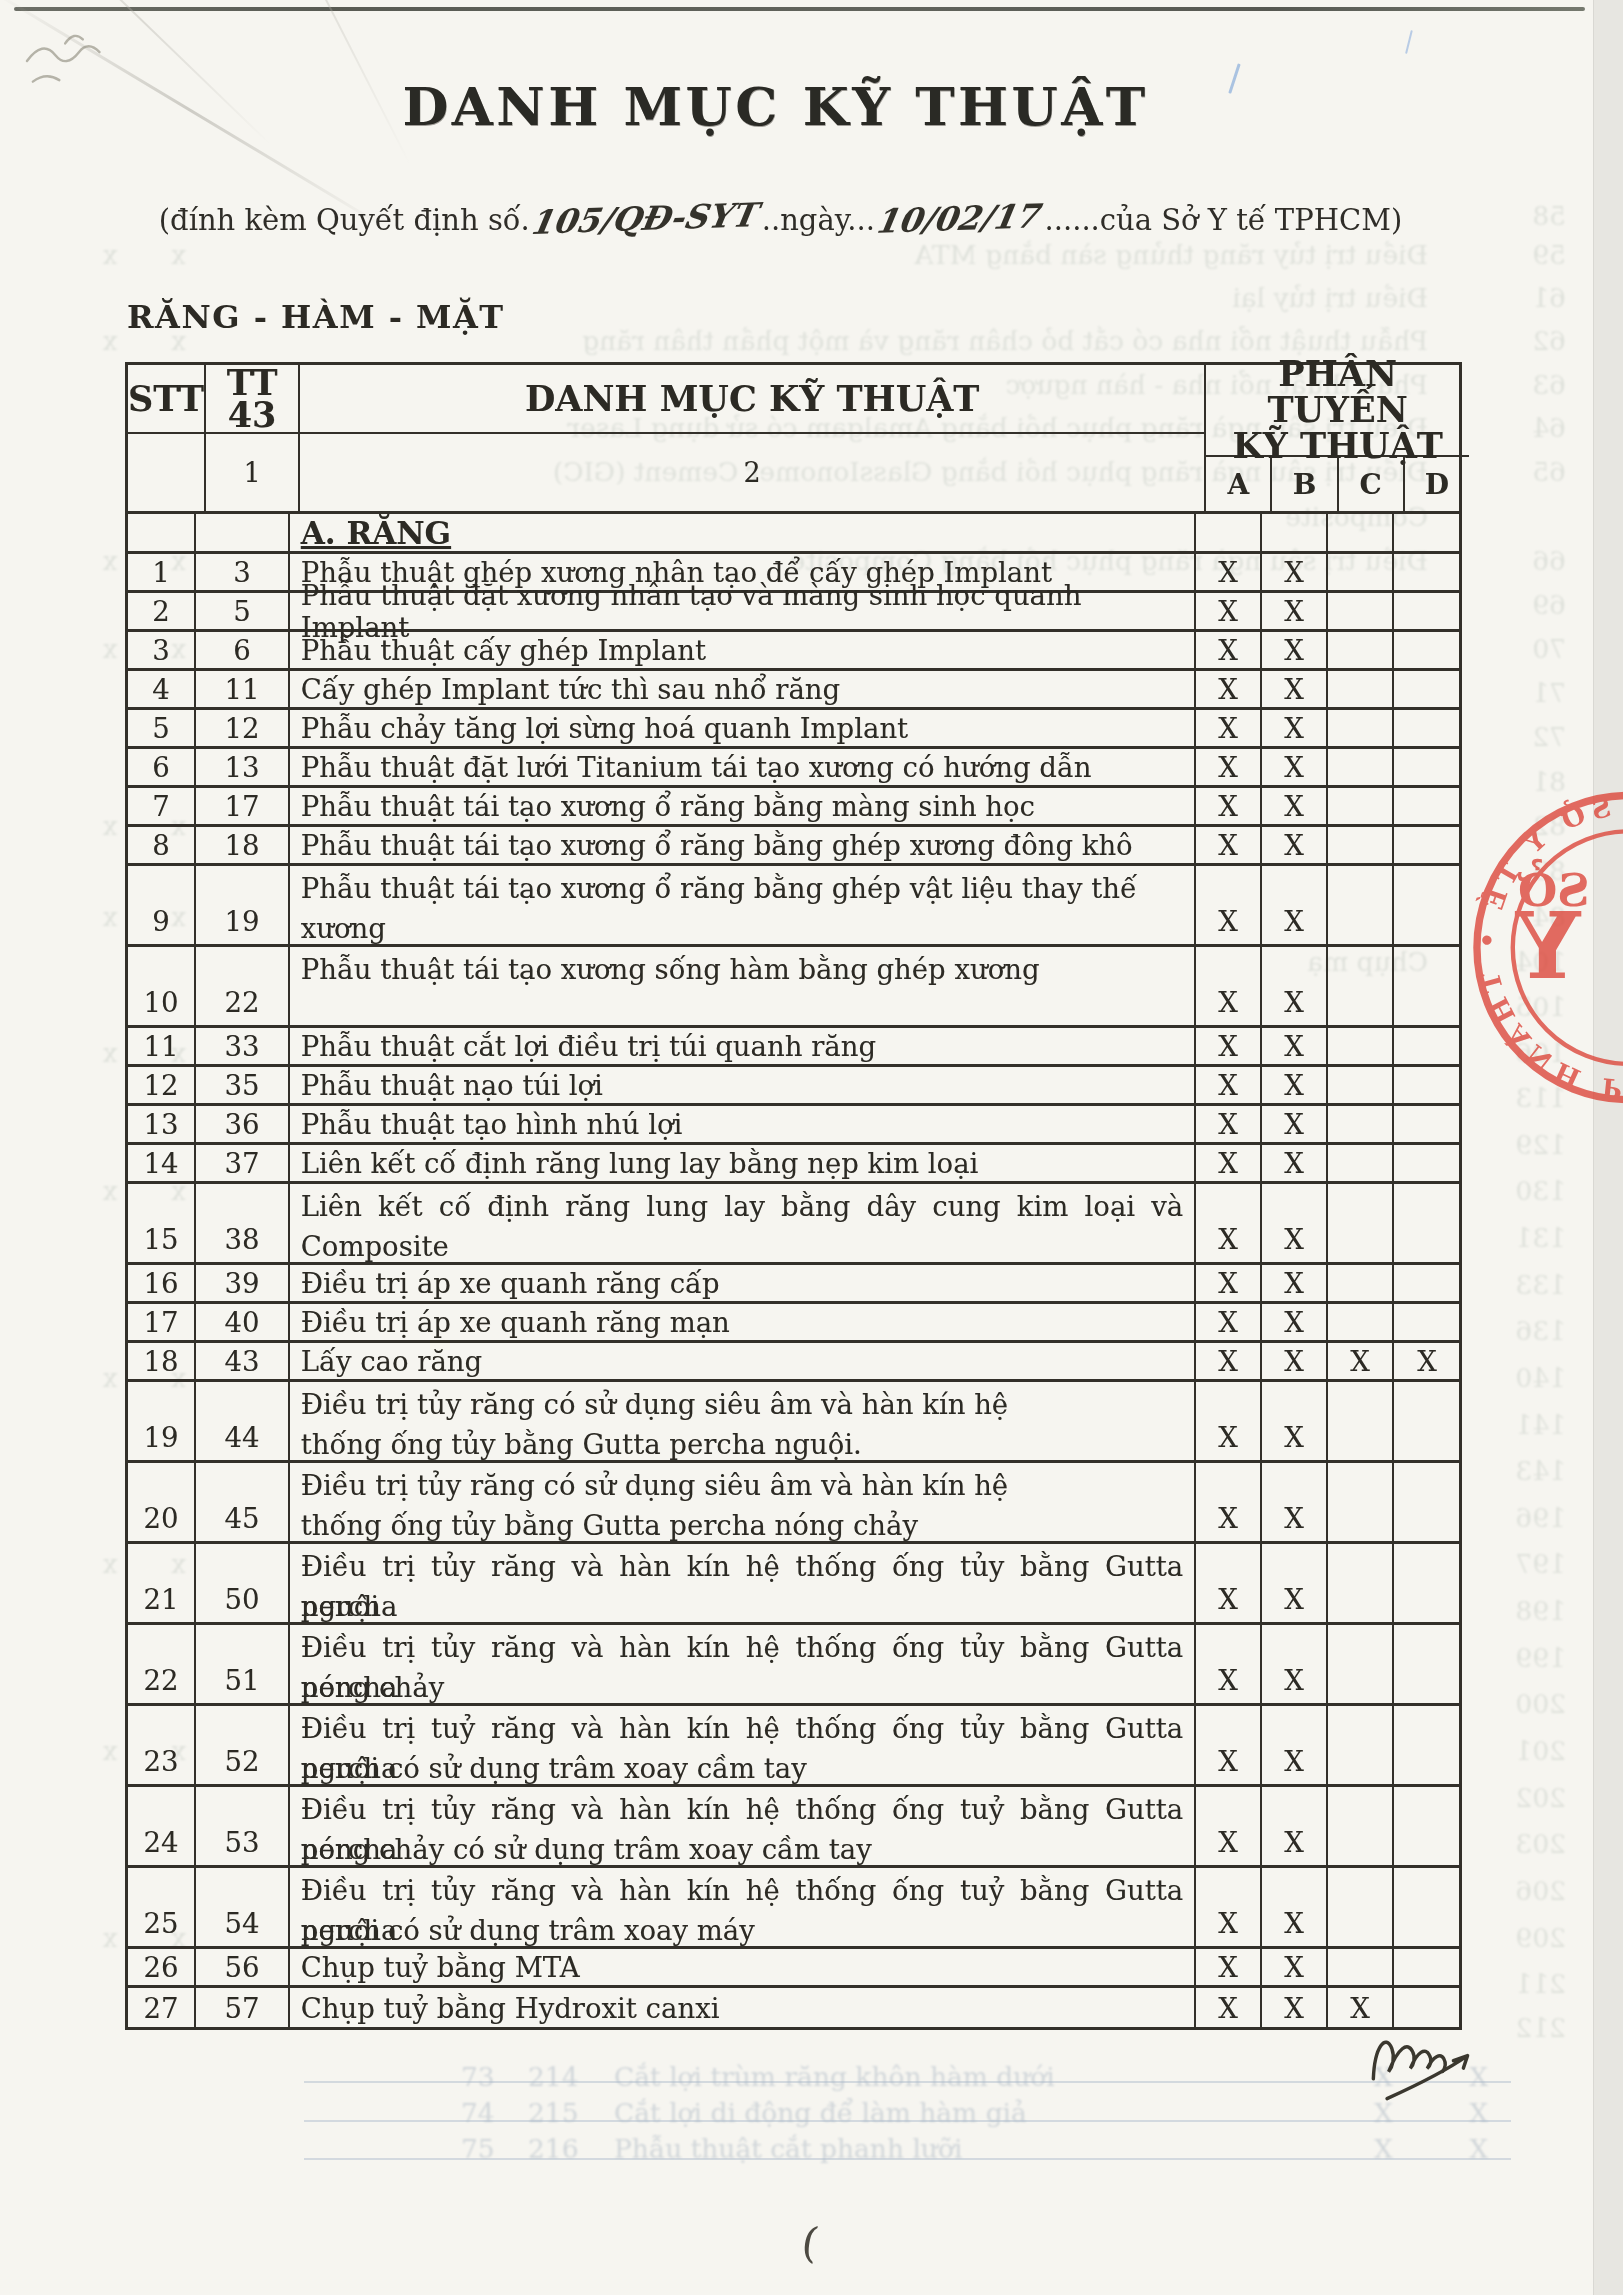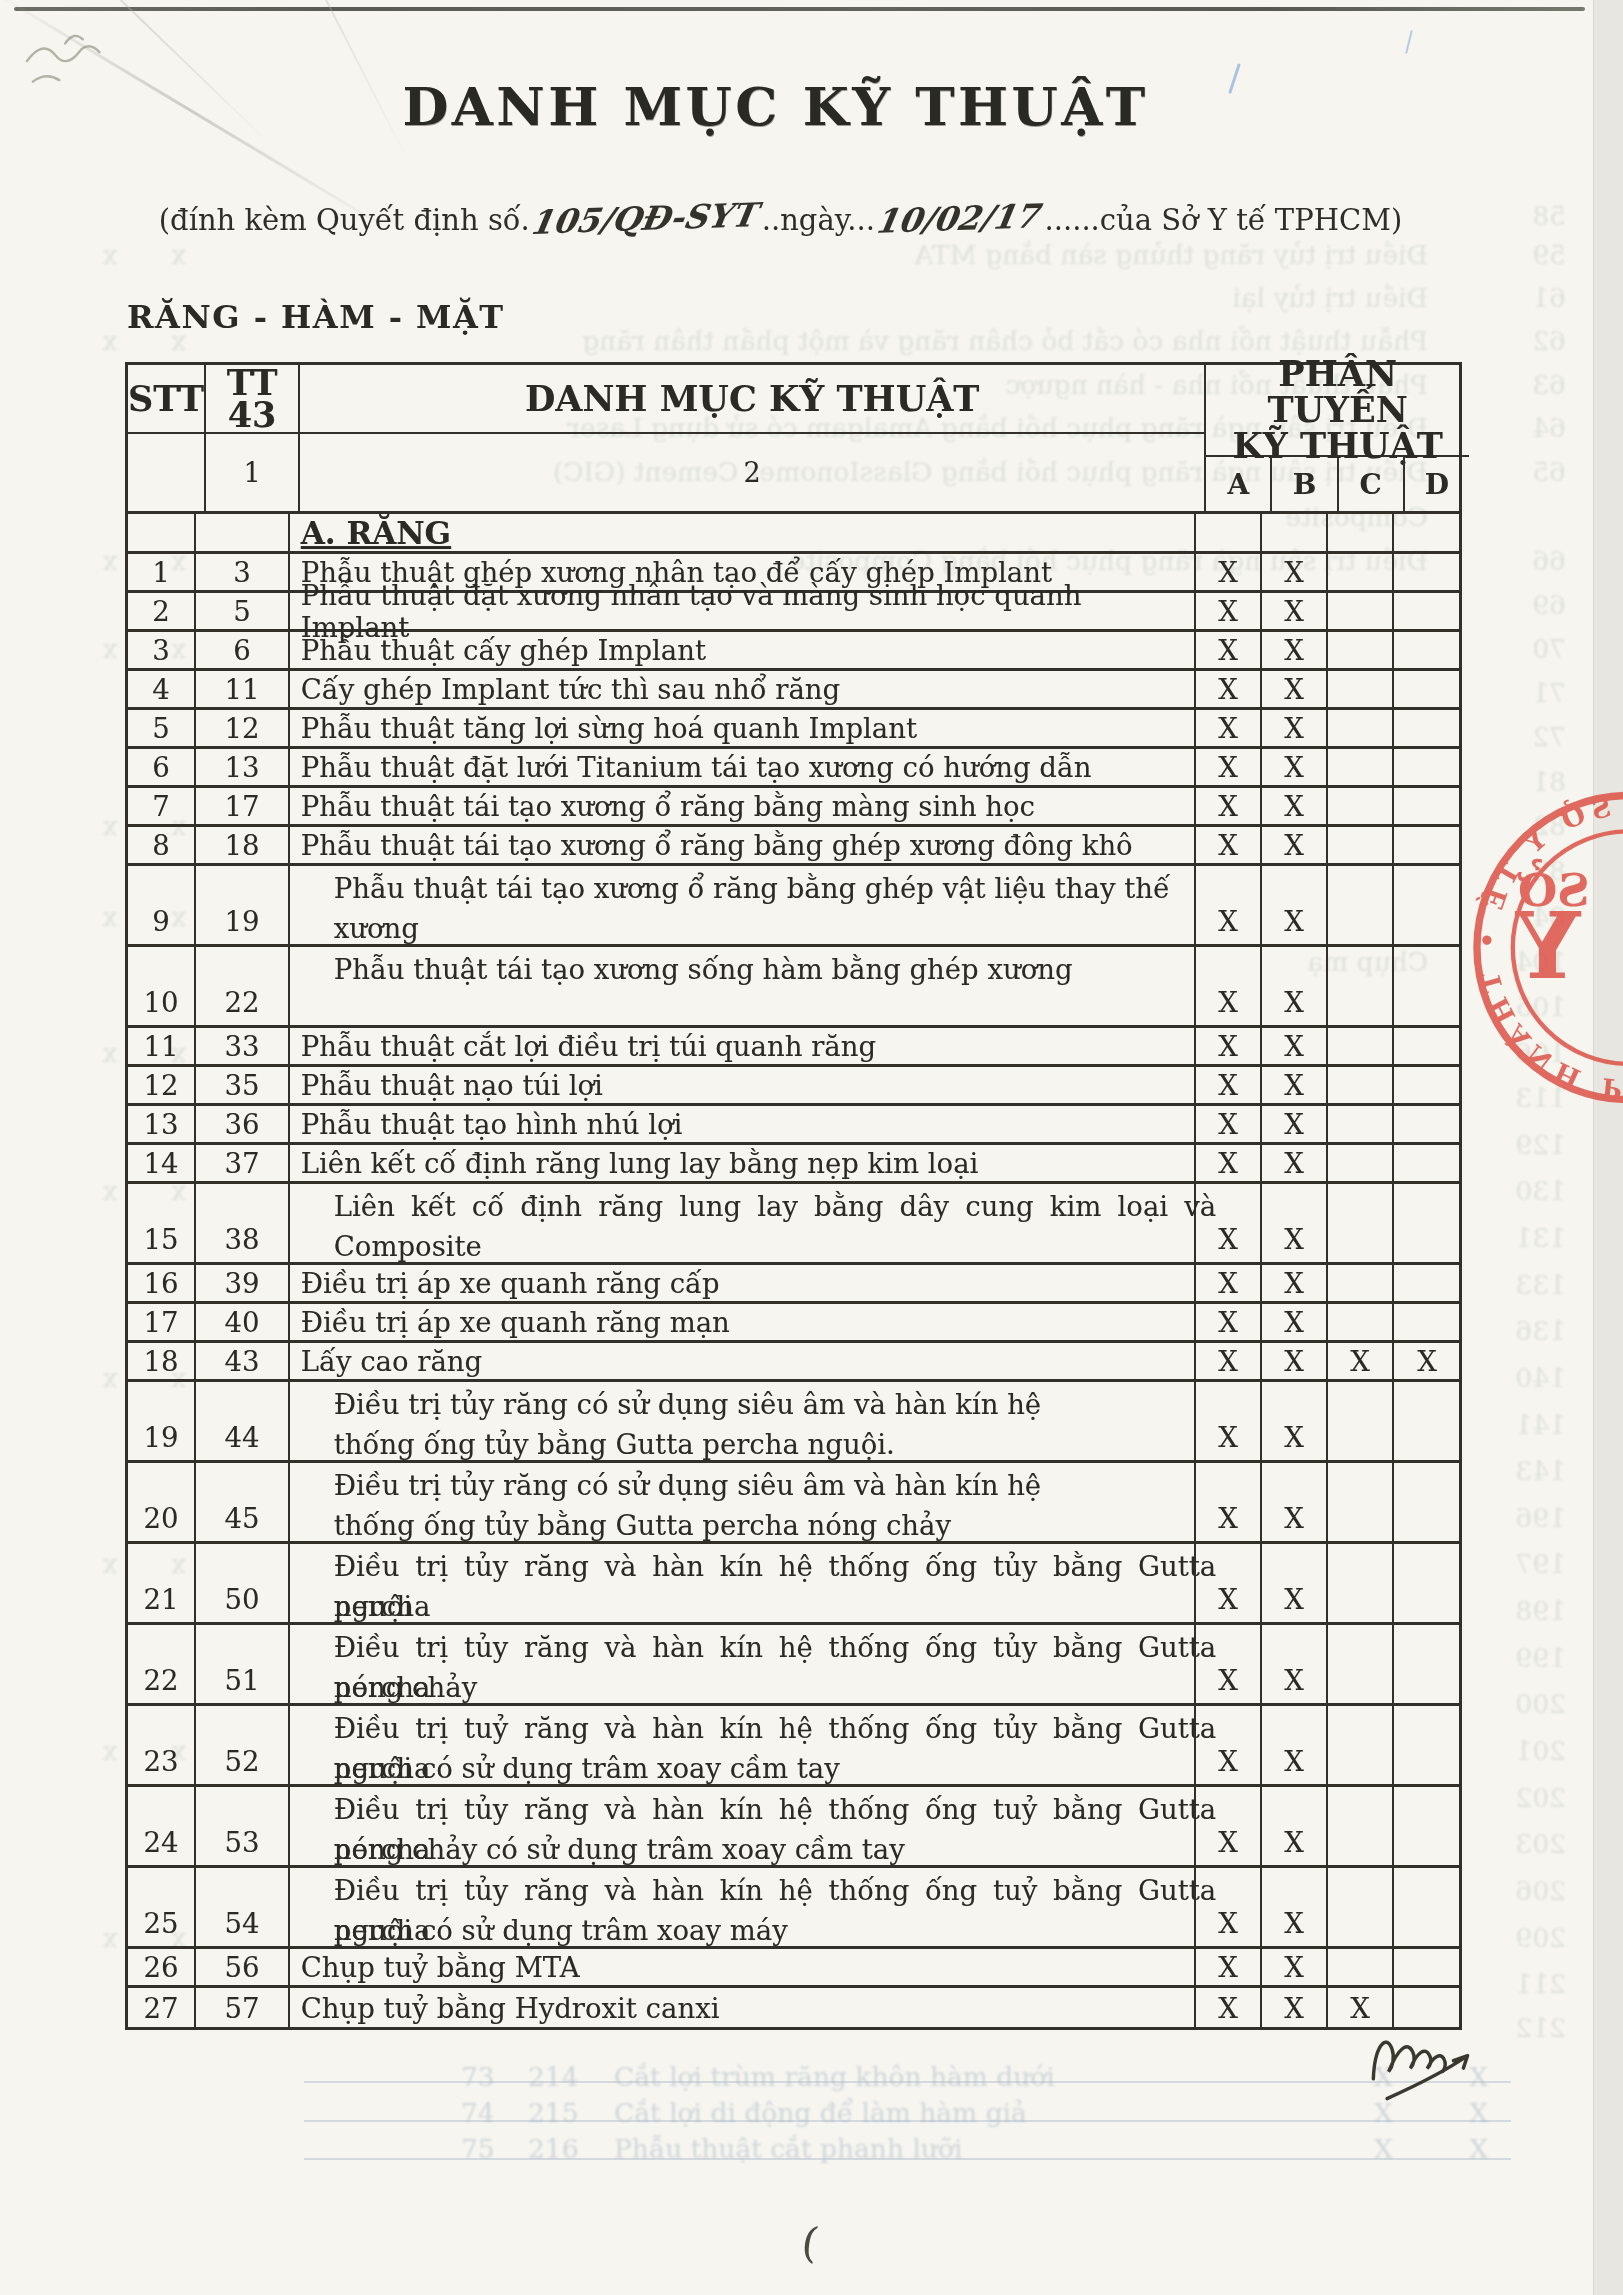--- a/index.html
+++ b/index.html
@@ -79,21 +79,21 @@
   .tr:last-child { border-bottom:none; }
   .tr.tall { height:81px; }
   .tr.section { height:40px; }
   .td { border-right:2.5px solid #33302a; height:100%; display:flex; align-items:center; justify-content:center; font-size:27.5px; }
   .c-stt { flex:0 0 68px; } .c-tt { flex:0 0 94px; }
   .c-name { flex:0 0 906px; justify-content:flex-start; padding:0 10.8px;
     flex-direction:column; align-items:stretch; text-align:left; }
   .c-name .l1, .c-name .l2 { width:100%; }
   .tr:not(.tall) .c-name { justify-content:center; }
   .tall .c-name { justify-content:flex-start; padding-top:2px; }
-  .tall .c-name .l1, .tall .c-name .l2 { height:40px; line-height:40px;margin-left:33px; }
+  .tall .c-name .l1, .tall .c-name .l2 { height:40px; line-height:40px; }
   .justify { text-align:justify; text-align-last:justify; }
   .c-mark { flex:0 0 66px; }
   .c-mark.last { border-right:none; }
   .tall .c-stt, .tall .c-tt, .tall .c-mark { align-items:flex-end; padding-bottom:6.9px; }
   .section-label { font-weight:bold; font-size:31px;text-decoration:underline; }
   .table .td, .table .hcell { text-shadow:0.2px 0.2px 0.2px rgba(60,56,48,.3); }
 
   
   .stamp { position:absolute; left:1472px; top:766px; z-index:3; opacity:.78; filter:blur(0.5px); }
   .signature { position:absolute; left:1363px; top:2007px; z-index:3; }
@@ -295,21 +295,21 @@
           </div>
           <div class="td c-mark">X</div>
           <div class="td c-mark">X</div>
           <div class="td c-mark"></div>
           <div class="td c-mark last"></div>
         </div>
         <div class="tr">
           <div class="td c-stt">5</div>
           <div class="td c-tt">12</div>
           <div class="td c-name">
-            <div class="l1">Phẫu thuật tăng lợi sừng hoá quanh Implant</div>
+            <div class="l1">Phẫu chảy tăng lợi sừng hoá quanh Implant</div>
           </div>
           <div class="td c-mark">X</div>
           <div class="td c-mark">X</div>
           <div class="td c-mark"></div>
           <div class="td c-mark last"></div>
         </div>
         <div class="tr">
           <div class="td c-stt">6</div>
           <div class="td c-tt">13</div>
           <div class="td c-name">

